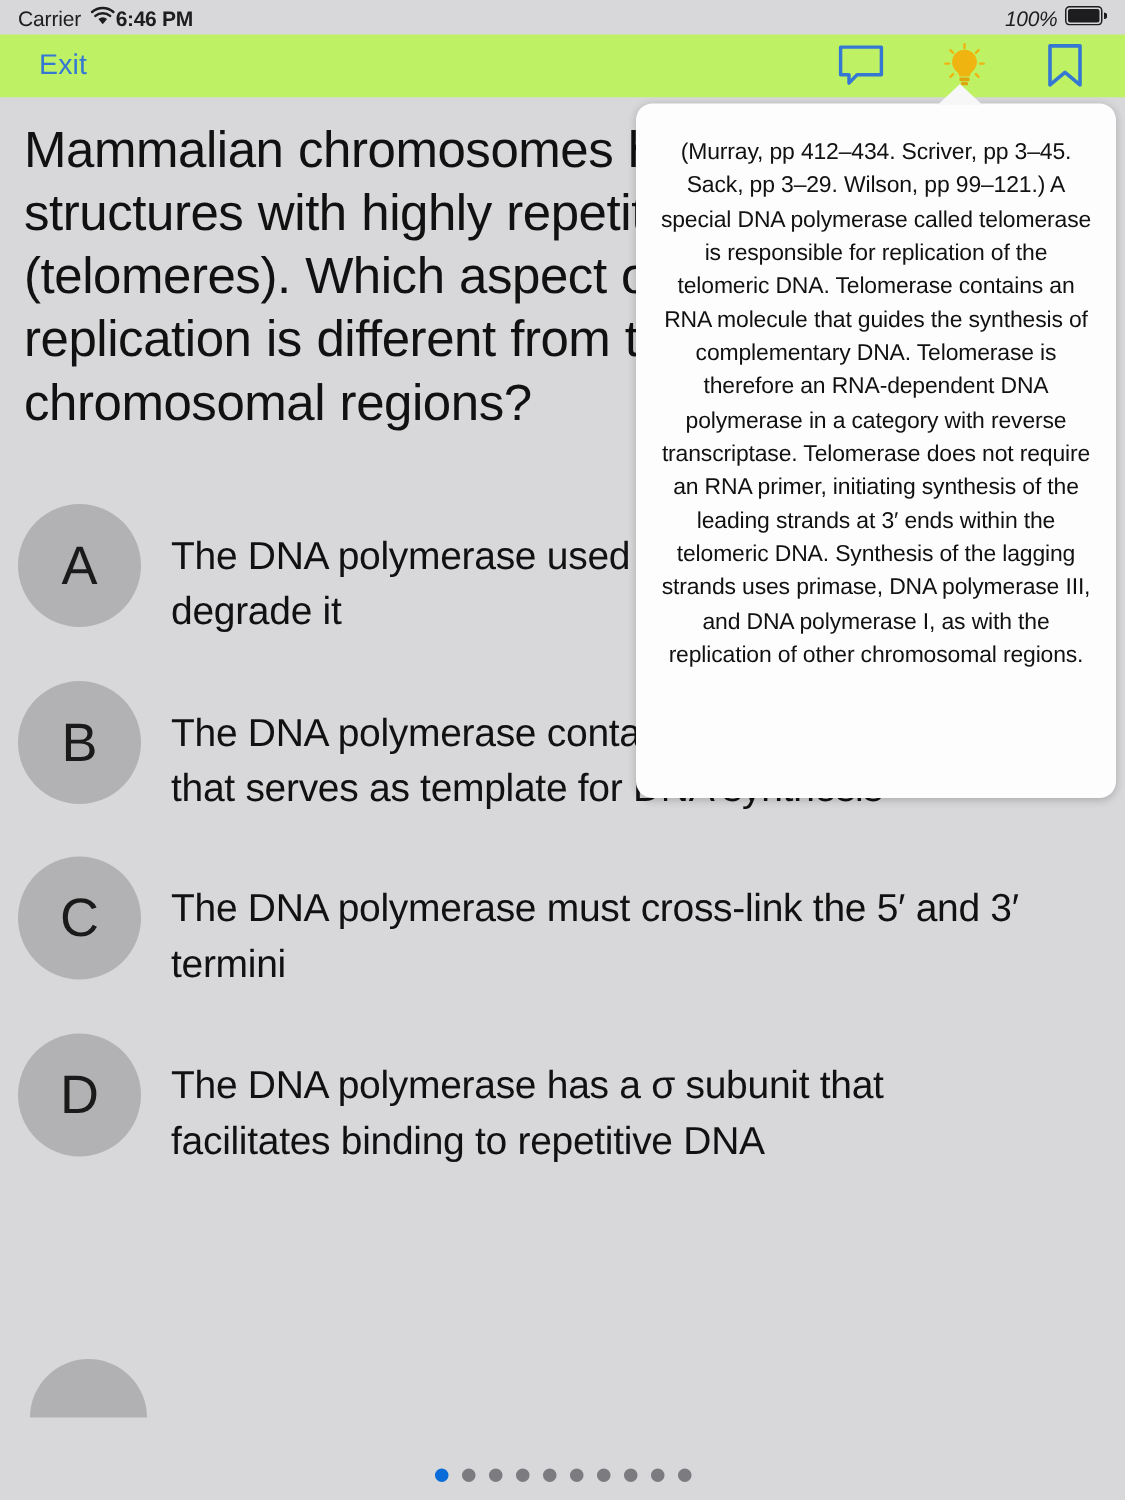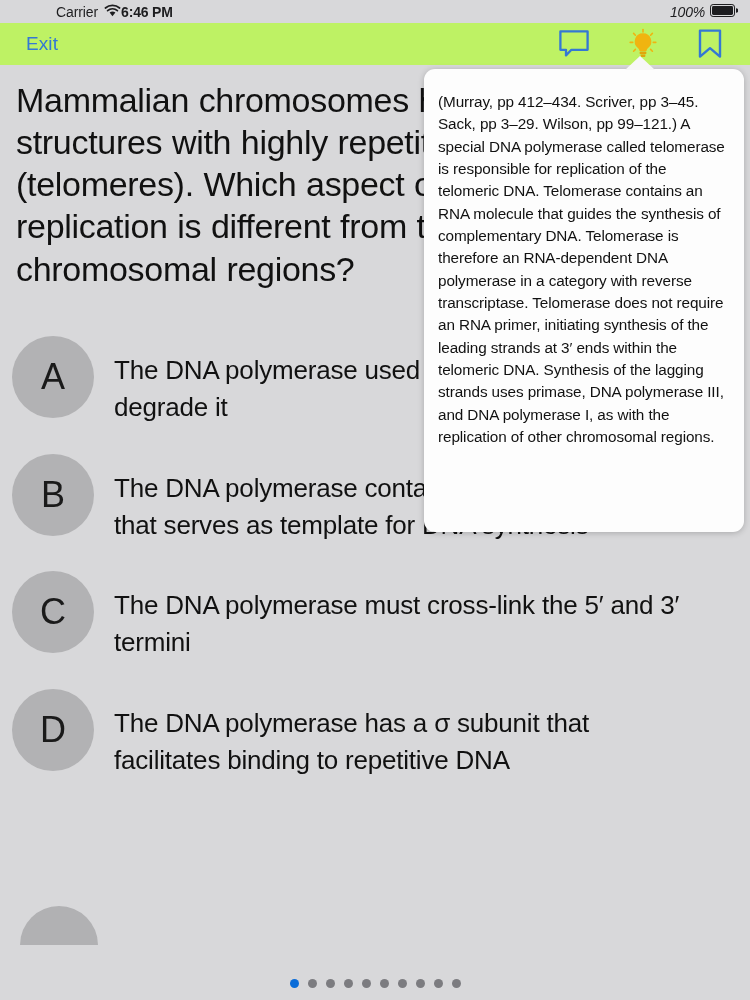--- a/index.html
+++ b/index.html
@@ -28,21 +28,20 @@
     padding: 0 12px;
     font-size: 14px;
     color: #1d1d1f;
     background: #d8d8da;
   }
   .status-left {
     display: flex;
     align-items: center;
     gap: 6px;
     flex: 0 0 auto;
-    margin-left: 44px;
   }
   .status-center {
     flex: 1 1 auto;
     text-align: left;
     font-size: 14px;
     font-weight: 600;
     letter-spacing: -0.2px;
   }
   .status-right {
     flex: 0 0 auto;
@@ -189,20 +188,21 @@
     font-size: 19px;
     font-weight: bold;
     color: #0e0e0e;
     letter-spacing: -0.1px;
   }
   .popover-body {
     padding: 22px 14px 16px 14px;
     font-size: 15.3px;
     line-height: 1.46;
     color: #111;
+    text-align: center;
     letter-spacing: -0.1px;
   }
 
   
   .home-blob {
     position: absolute;
     left: 20px;
     bottom: 55px;
     width: 78px;
     height: 39px;

